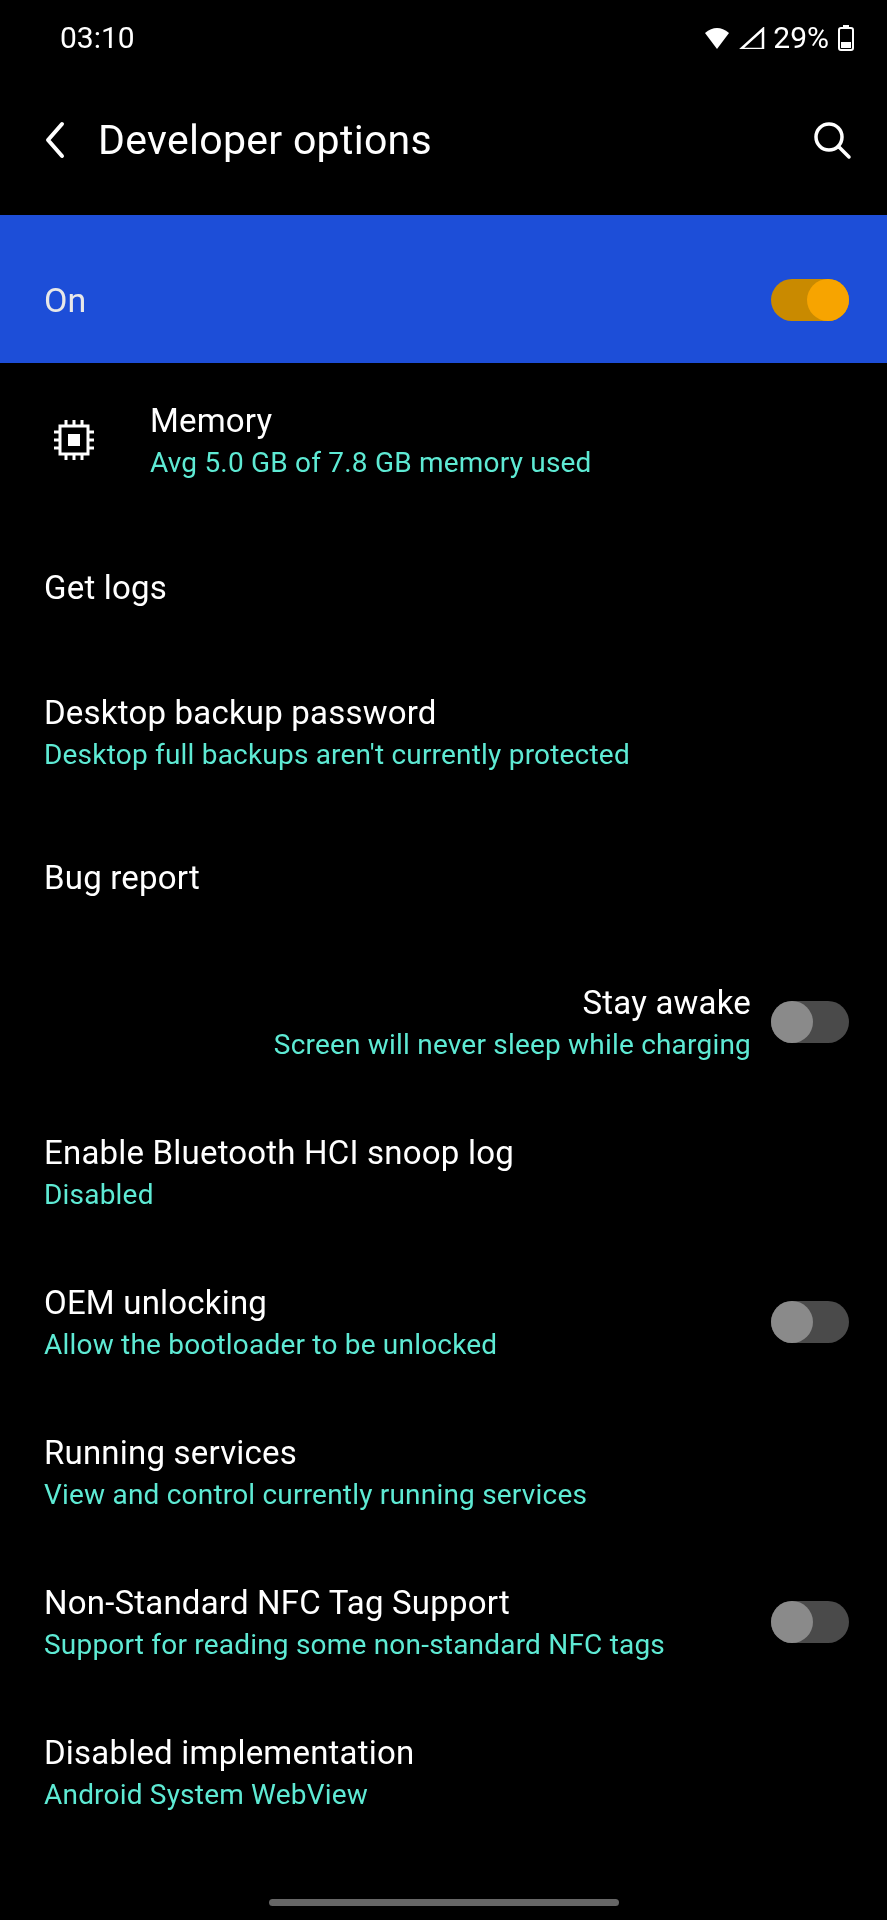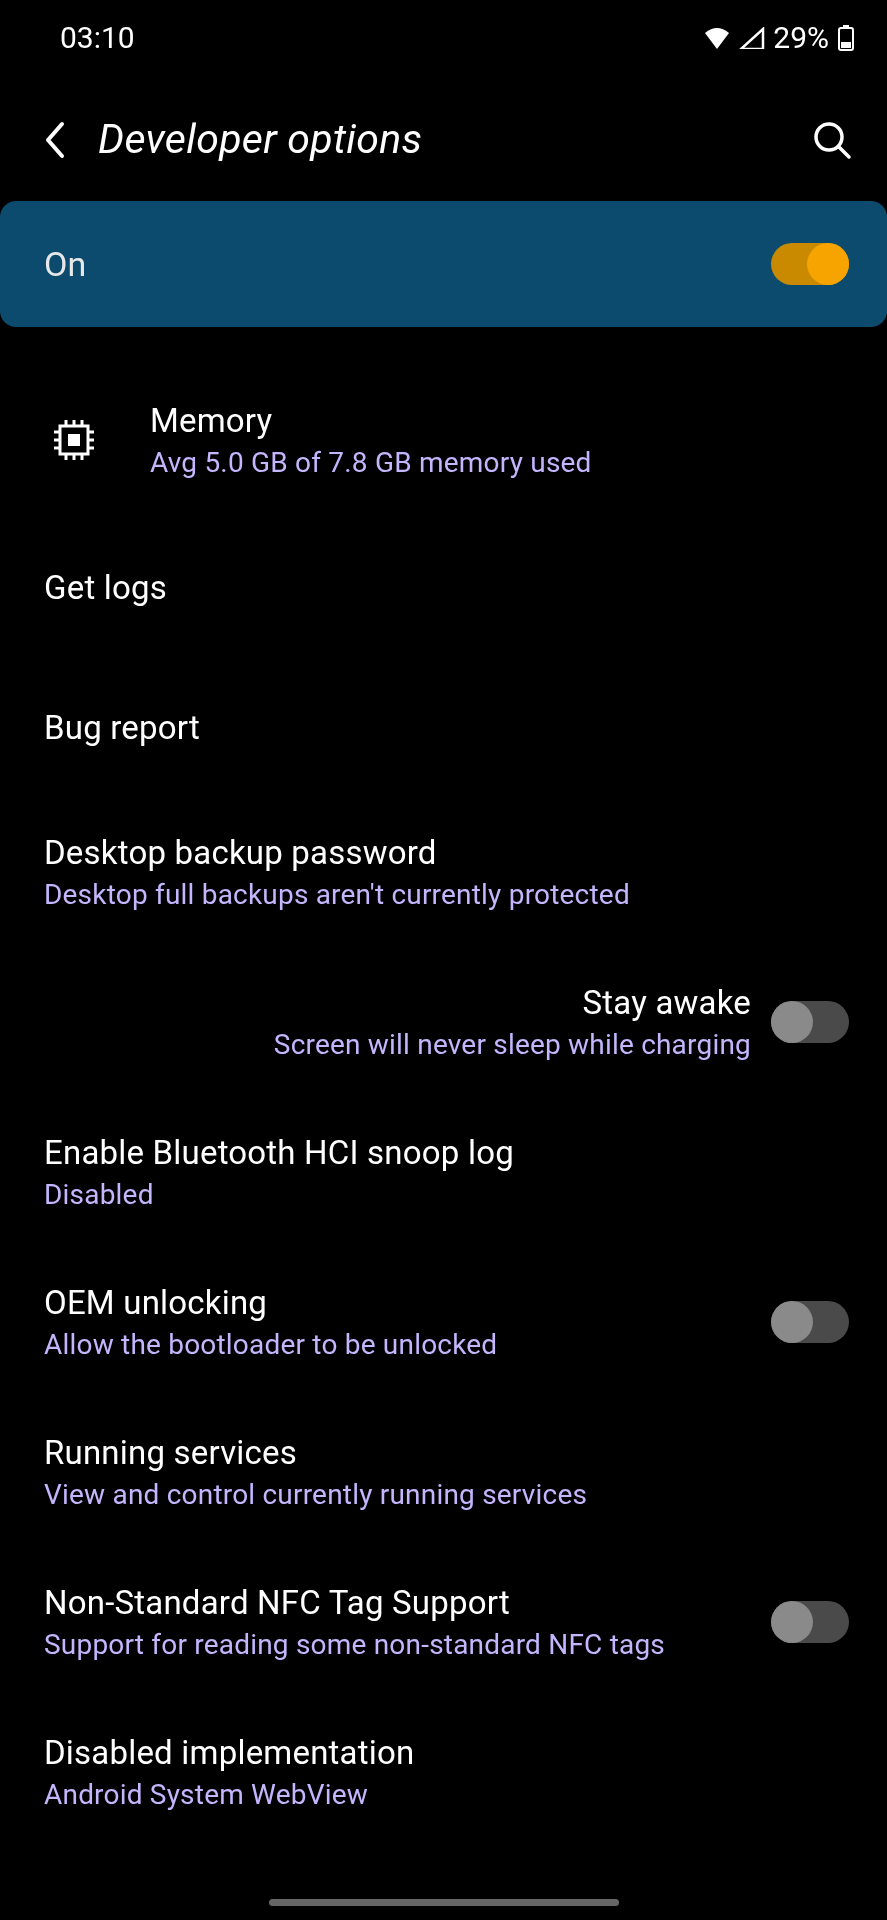--- a/index.html
+++ b/index.html
@@ -21,22 +21,22 @@
     font-weight: 400;
     color: #fff;
   }
   .status-right {
     display: flex;
     align-items: center;
     gap: 8px;
   }
   .header {
     display: flex;
-    padding: 50px 30px 36px 30px;
-    font-style: italic;
+    align-items: center;
+    padding: 50px 30px 50px 30px;
   }
   .back-btn {
     width: 50px;
     height: 50px;
     display: flex;
     align-items: center;
     justify-content: center;
     margin-right: 18px;
   }
   .header-title {
@@ -46,26 +46,25 @@
     letter-spacing: 0.3px;
   }
   .search-btn {
     width: 50px;
     height: 50px;
     display: flex;
     align-items: center;
     justify-content: center;
   }
   .master-toggle-row {
-    background: #0c4a6e;
+    background: #1d4ed8;
     display: flex;
     align-items: center;
     justify-content: space-between;
-    padding: 42px 38px 42px 44px;
-    border-radius: 16px;
+    padding: 64px 38px 42px 44px;
   }
   .master-toggle-label {
     font-size: 34px;
     color: #e8e8e8;
   }
   .toggle {
     width: 78px;
     height: 42px;
     border-radius: 21px;
     position: relative;
@@ -95,21 +94,20 @@
     padding: 0;
   }
   .setting-item {
     display: flex;
     align-items: center;
     padding: 30px 38px 30px 44px;
     min-height: 110px;
   }
   .setting-item.with-icon {
     padding-left: 44px;
-    margin-top: 36px;
   }
   .setting-icon {
     width: 60px;
     height: 60px;
     margin-right: 46px;
     display: flex;
     align-items: center;
     justify-content: center;
     flex-shrink: 0;
   }
@@ -120,21 +118,21 @@
     gap: 6px;
   }
   .setting-title {
     font-size: 33px;
     color: #fff;
     font-weight: 400;
     letter-spacing: 0.2px;
   }
   .setting-subtitle {
     font-size: 28px;
-    color: #c4b5fd;
+    color: #5eead4;
     font-weight: 400;
     letter-spacing: 0.2px;
   }
   .setting-toggle {
     flex-shrink: 0;
     margin-left: 20px;
   }
   .nav-bar {
     position: absolute;
     bottom: 14px;
@@ -222,33 +220,33 @@
       <span class="setting-subtitle">Avg 5.0 GB of 7.8 GB memory used</span>
     </div>
   </div>
 
   <div class="setting-item" style="min-height:140px;">
     <div class="setting-text">
       <span class="setting-title">Get logs</span>
     </div>
   </div>
 
-  <div class="setting-item" style="min-height:140px;">
-    <div class="setting-text">
-      <span class="setting-title">Bug report</span>
-    </div>
-  </div>
-
   <div class="setting-item" style="padding-top:36px;padding-bottom:36px;">
     <div class="setting-text">
       <span class="setting-title">Desktop backup password</span>
       <span class="setting-subtitle">Desktop full backups aren't currently protected</span>
     </div>
   </div>
 
+  <div class="setting-item" style="min-height:140px;">
+    <div class="setting-text">
+      <span class="setting-title">Bug report</span>
+    </div>
+  </div>
+
   <div class="setting-item" style="padding-top:36px;padding-bottom:36px;text-align:right;">
     <div class="setting-text">
       <span class="setting-title">Stay awake</span>
       <span class="setting-subtitle">Screen will never sleep while charging</span>
     </div>
     <div class="toggle off setting-toggle">
       <div class="toggle-knob"></div>
     </div>
   </div>
 

